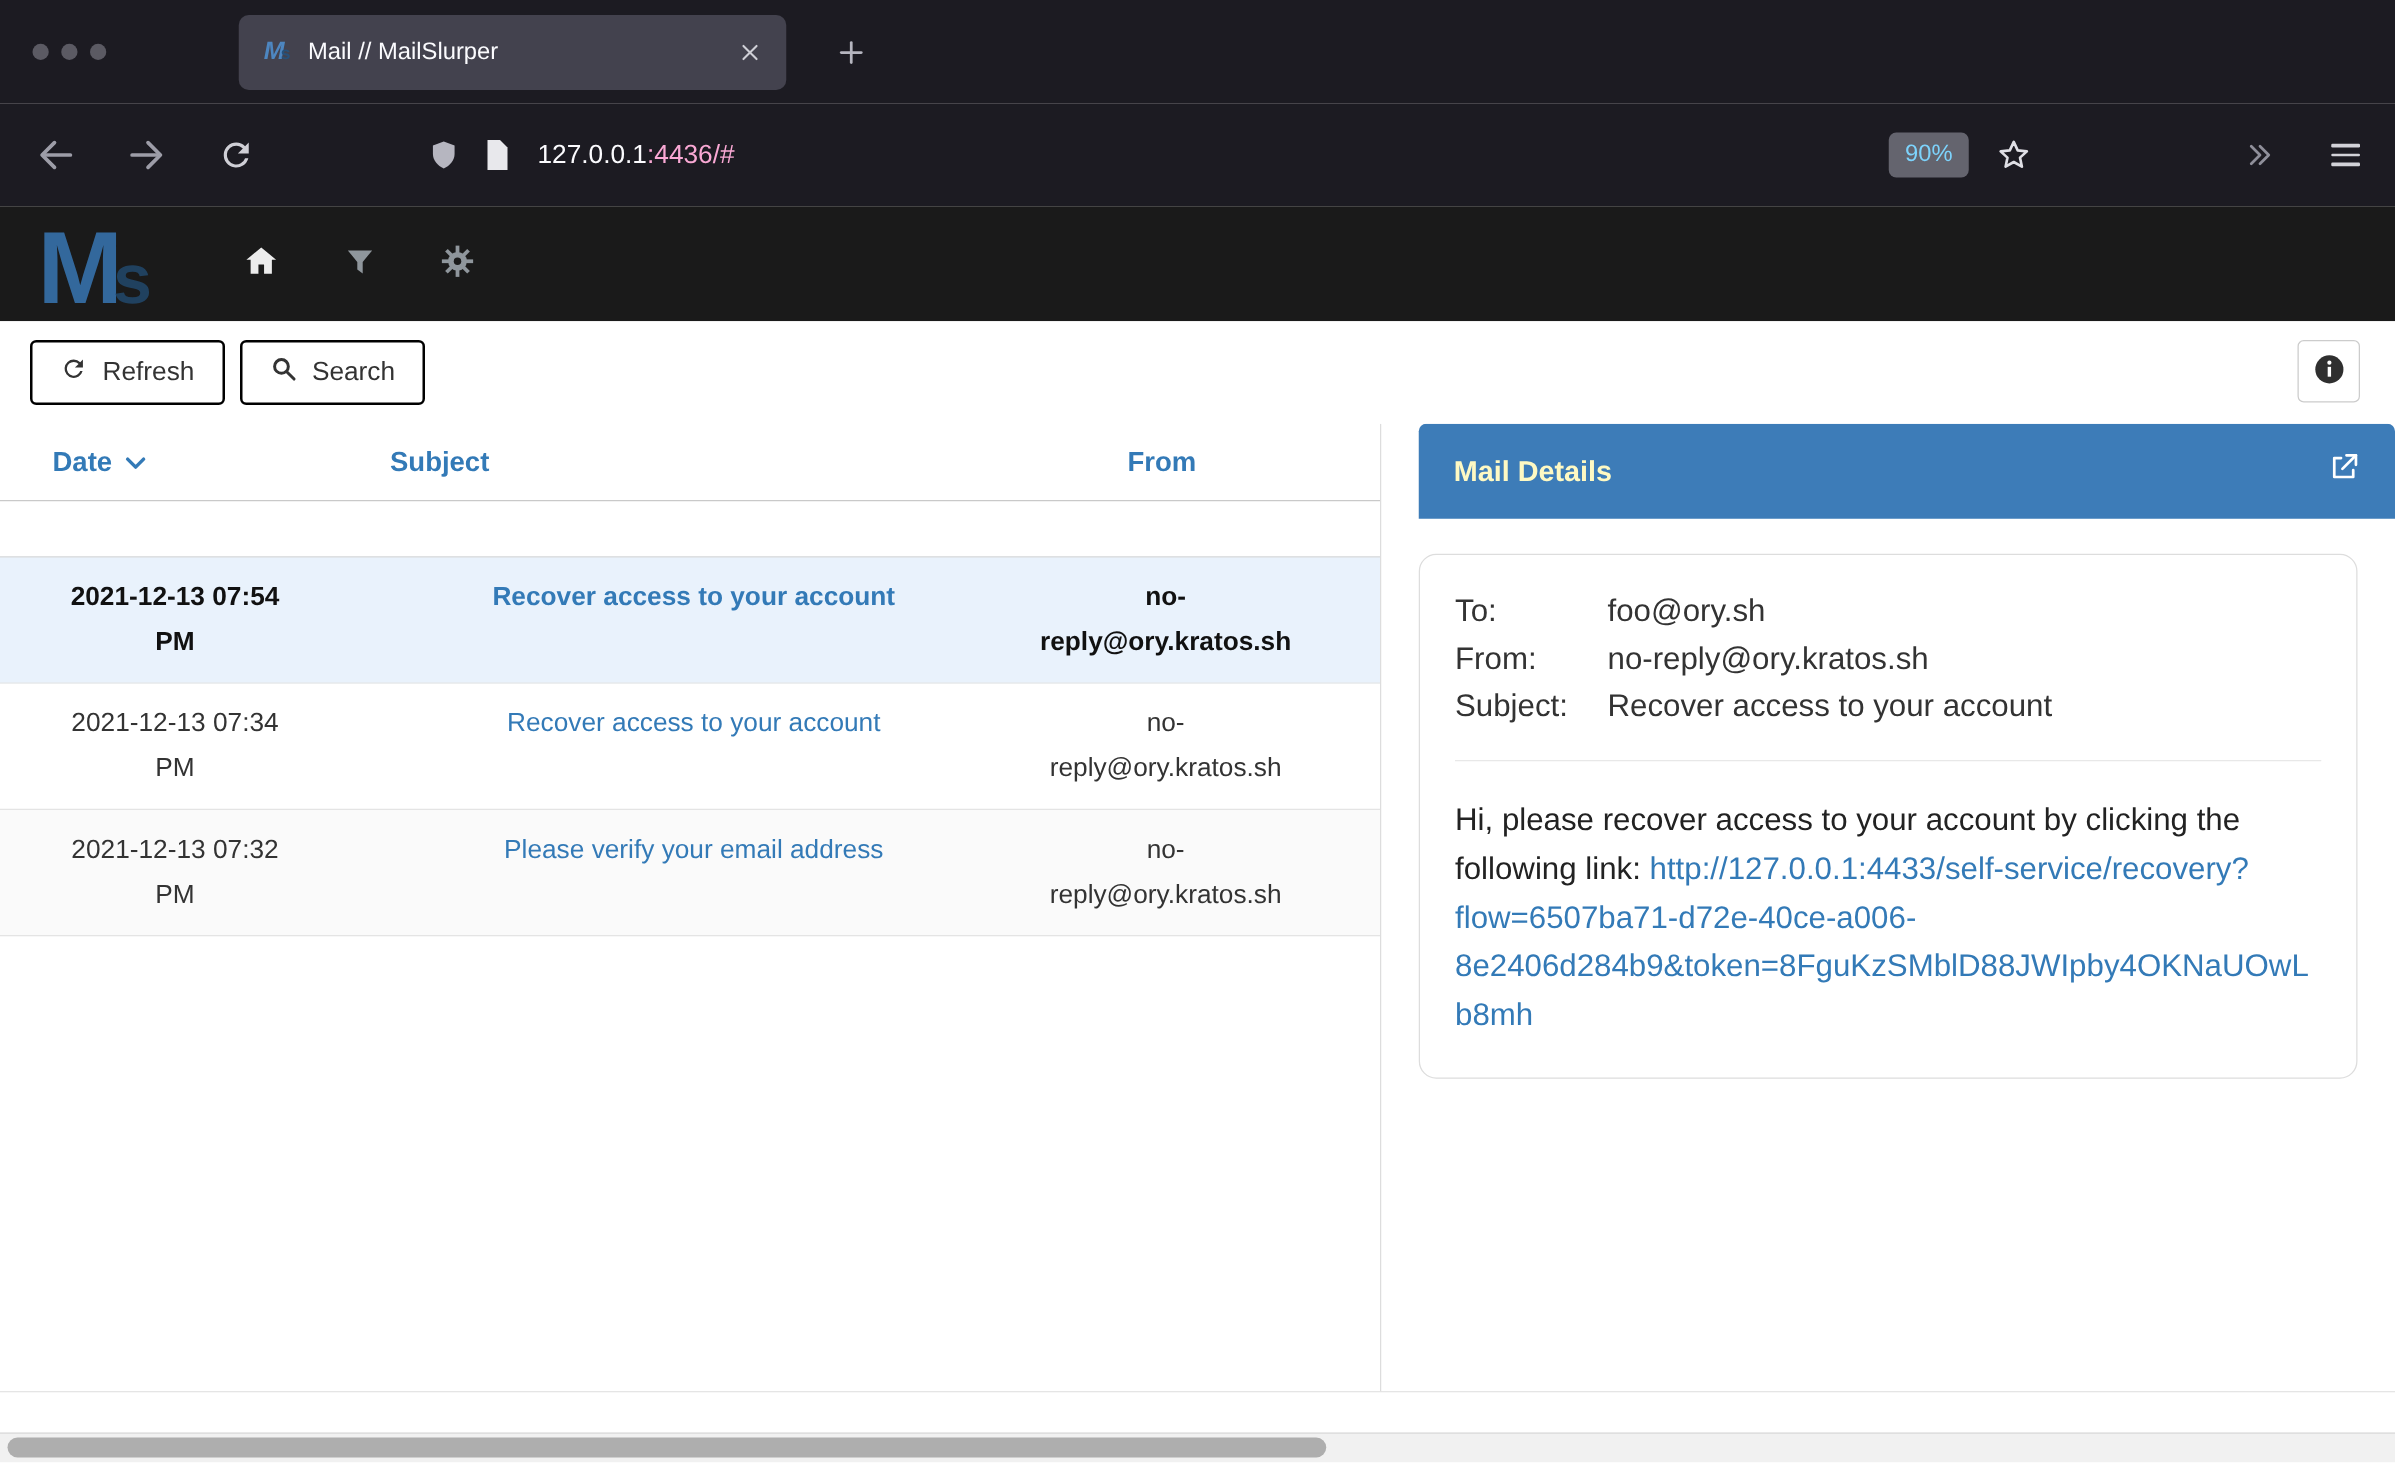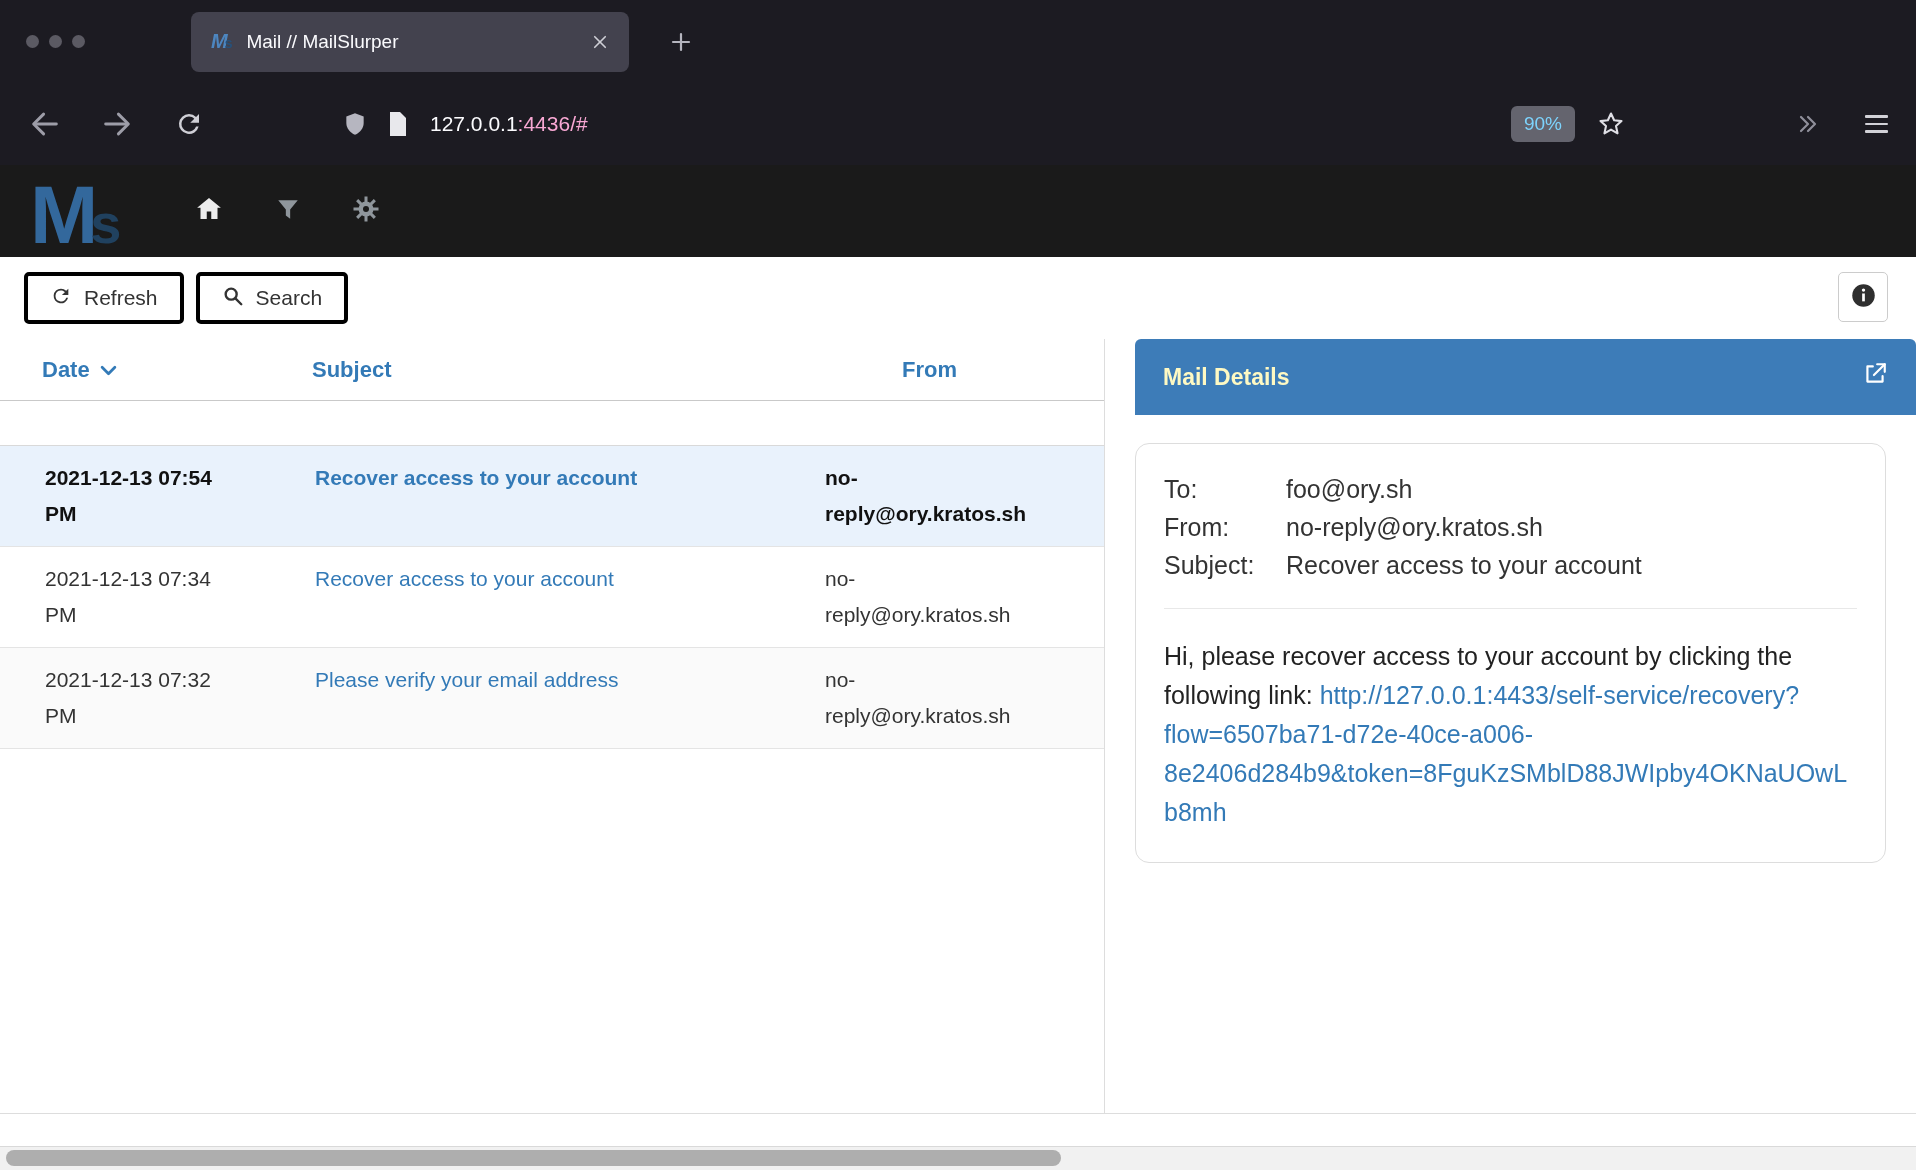--- a/index.html
+++ b/index.html
@@ -60,21 +60,21 @@
   .logo-s { font-size:56px; font-weight:bold; color:#20415f; margin-left:-4px; }
   .app-nav-icons { display:flex; align-items:center; gap:50px; margin-left:72px; }
 
   
   .apptoolbar {
     height:82px; background:#fff; display:flex; align-items:center;
     padding:0 24px; position:relative;
   }
   .btn {
     display:inline-flex; align-items:center; gap:12px;
-    background:#fff; border:4px solid #000000; border-radius:5px;
+    background:#fff; border:2px solid #000000; border-radius:5px;
     font-size:21px; color:#333; padding:12px 22px; height:52px;
     font-family:"Liberation Sans", sans-serif;
   }
   .btn + .btn { margin-left:12px; }
   .info-btn {
     position:absolute; right:28px; top:15px; width:50px; height:50px;
     border:1px solid #ccc; border-radius:5px; background:#fff;
     display:flex; align-items:center; justify-content:center;
   }
 
@@ -86,21 +86,21 @@
     display:flex; align-items:center; height:62px; padding-left:42px;
     border-bottom:1px solid #c9c9c9; color:#337ab7; font-weight:bold; font-size:22px;
   }
   .hcell-date { width:270px; display:flex; align-items:center; gap:10px; }
   .hcell-subject { width:510px; }
   .hcell-from { width:215px; text-align:center; }
 
   .rows { margin-top:44px; }
   .mail-row {
     display:flex; padding:14px 0 14px 45px; font-size:21px; line-height:36px;
-    border-bottom:1px solid #e4e4e4; background:#fff; cursor:pointer;
+    border-bottom:1px solid #e4e4e4; background:#fff; cursor:pointer;text-align:center;
   }
   .mail-row .c-date { width:270px; padding-right:80px; color:#333; }
   .mail-row .c-subject { width:510px; padding-right:30px; }
   .mail-row .c-from { width:215px; color:#333; overflow-wrap:break-word; }
   .mail-row a { color:#337ab7; text-decoration:none; }
   .mail-row.selected { background:#e9f2fc; border-top:1px solid #d9d9d9; font-weight:bold; }
   .mail-row.selected .c-date, .mail-row.selected .c-from { color:#111; }
   .mail-row.alt { background:#fafafa; }
 
   .right-pane { flex:1; margin-left:30px; }

